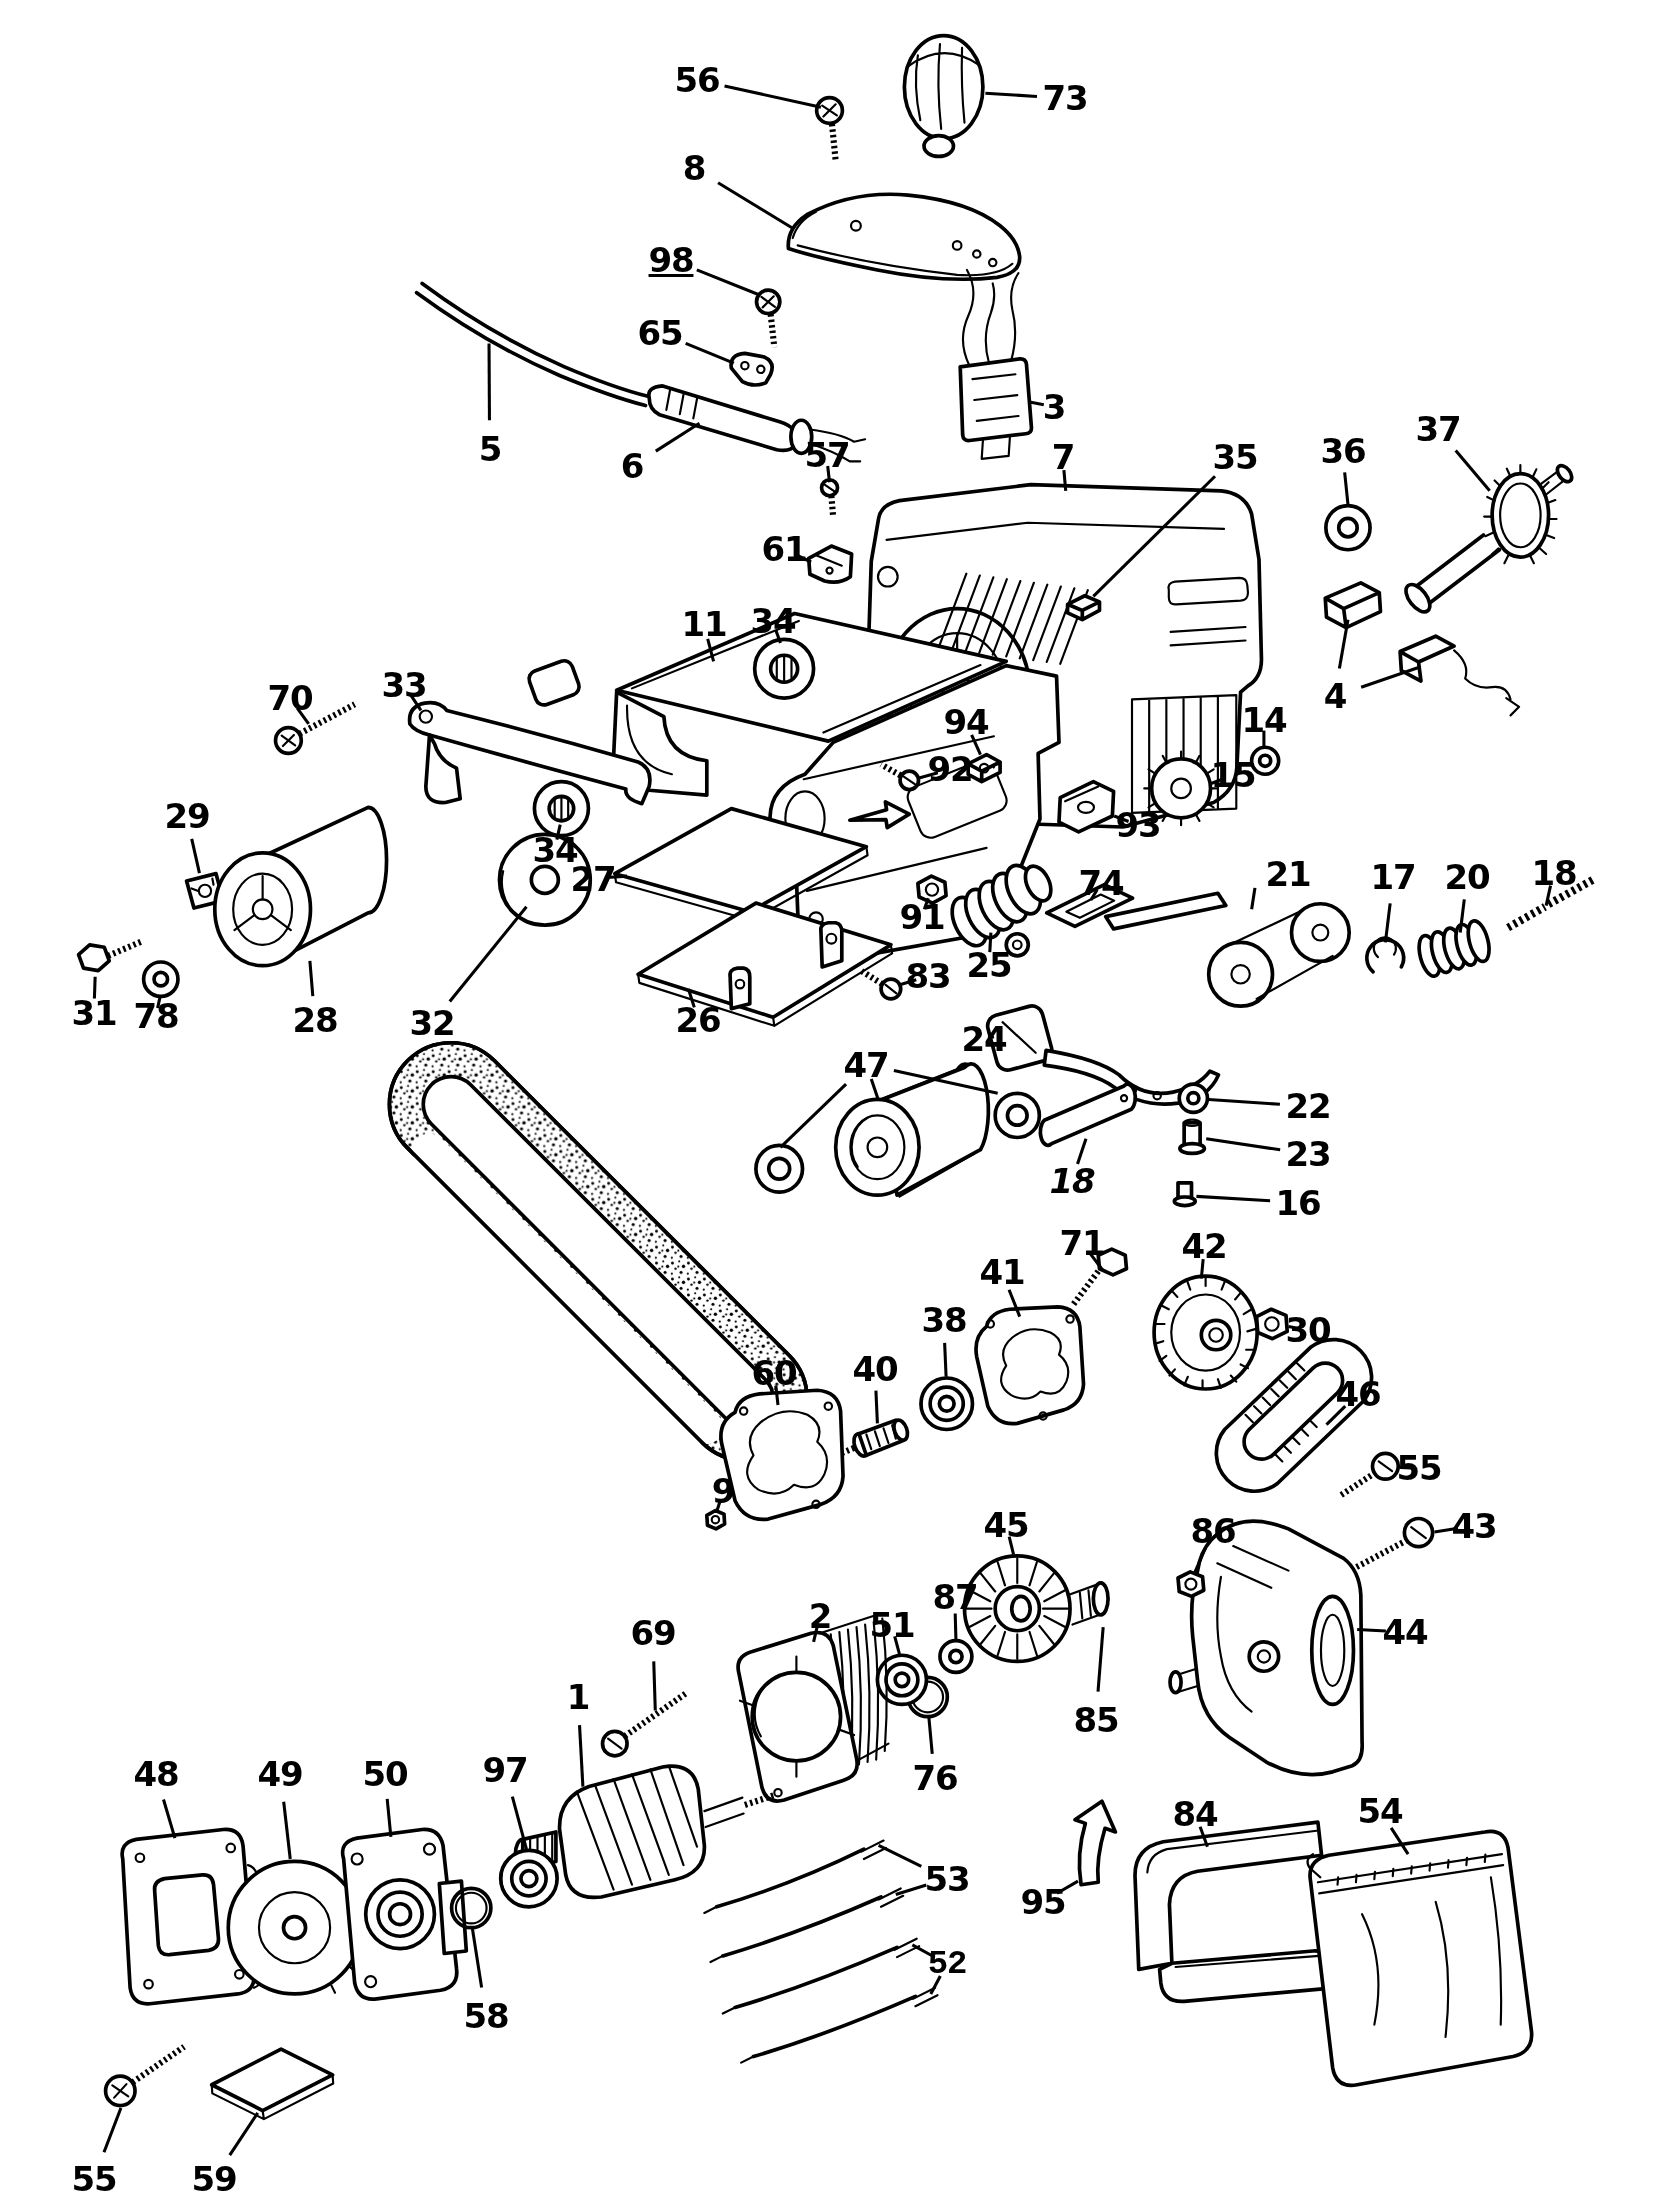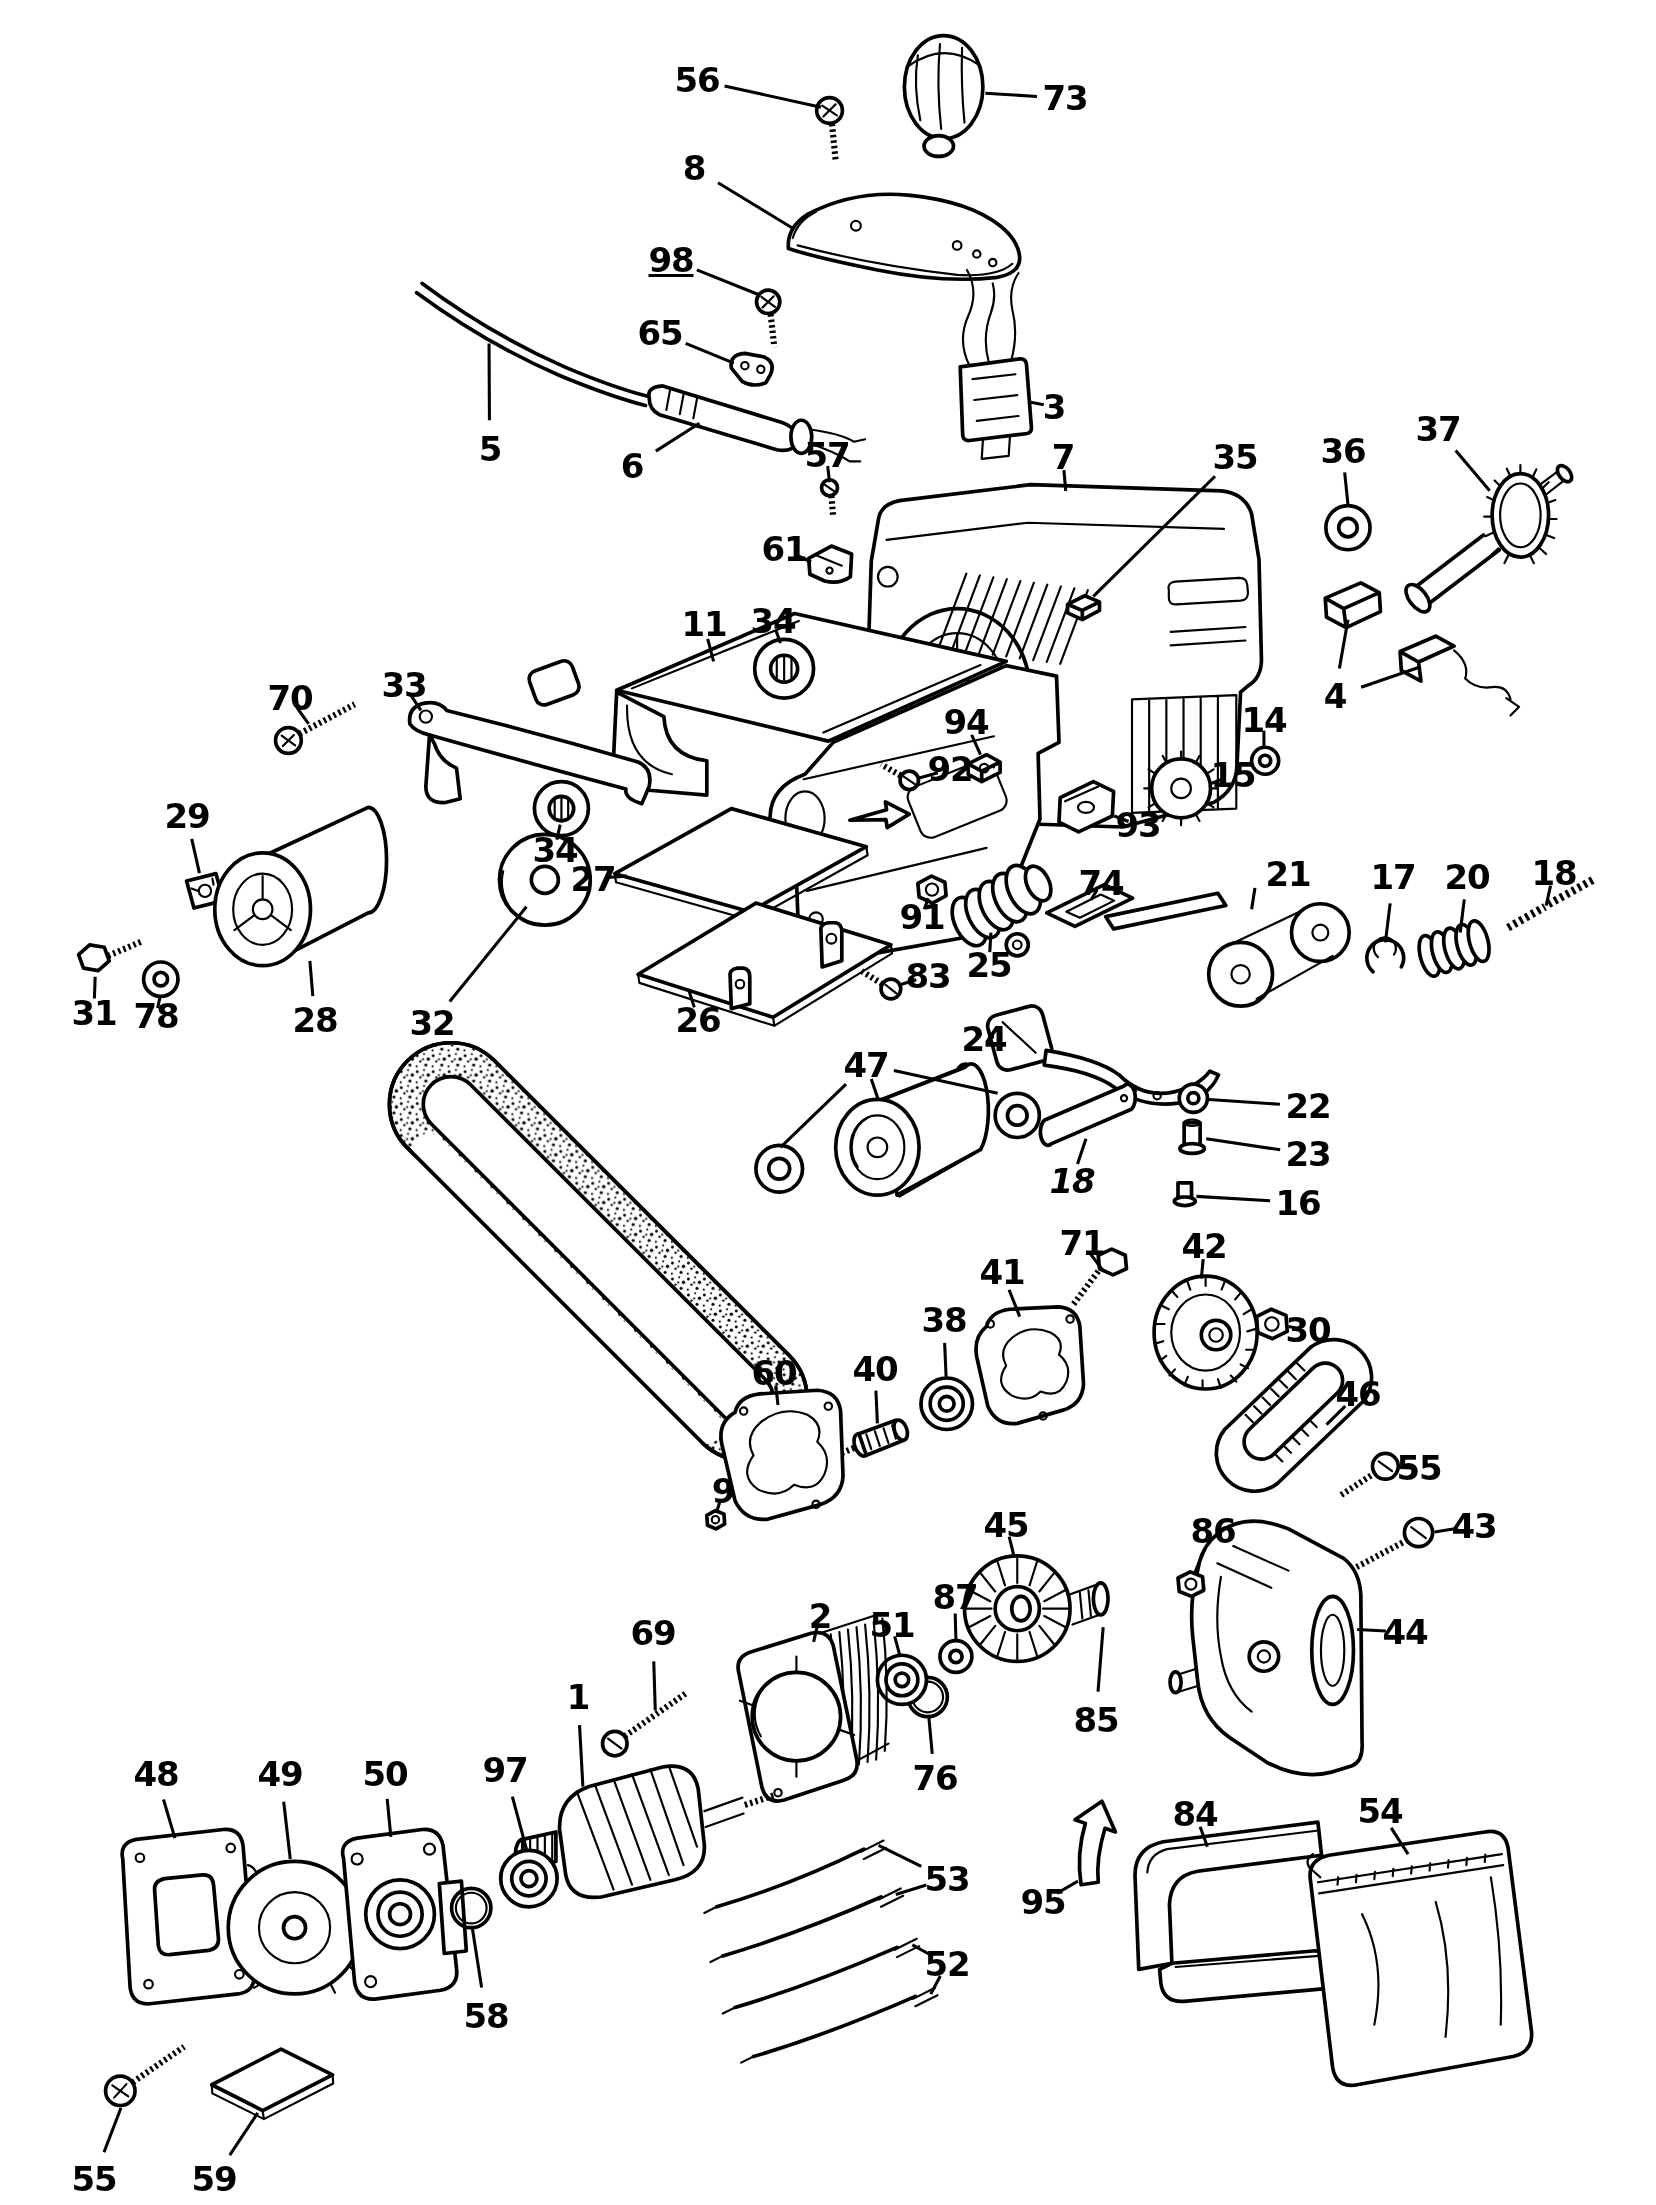--- a/index.html
+++ b/index.html
@@ -666,20 +666,20 @@
     <div class="part-label" style="left: 892px; top: 1625px; font-size: 34px;">51</div>
     <div class="part-label" style="left: 820px; top: 1616px; font-size: 34px;">2</div>
     <div class="part-label" style="left: 653px; top: 1633px; font-size: 34px;">69</div>
     <div class="part-label" style="left: 578px; top: 1697px; font-size: 34px;">1</div>
     <div class="part-label" style="left: 156px; top: 1774px; font-size: 34px;">48</div>
     <div class="part-label" style="left: 280px; top: 1774px; font-size: 34px;">49</div>
     <div class="part-label" style="left: 385px; top: 1774px; font-size: 34px;">50</div>
     <div class="part-label" style="left: 505px; top: 1770px; font-size: 34px;">97</div>
     <div class="part-label" style="left: 486px; top: 2016px; font-size: 34px;">58</div>
     <div class="part-label" style="left: 947px; top: 1879px; font-size: 34px;">53</div>
-    <div class="part-label" style="left: 947px; top: 1964px; font-size: 34px;">52</div>
+    <div class="part-label" style="left: 947px; top: 1964px; font-size: 34px; font-family: Liberation Mono, monospace;">52</div>
     <div class="part-label" style="left: 1043px; top: 1902px; font-size: 34px;">95</div>
     <div class="part-label" style="left: 1195px; top: 1814px; font-size: 34px;">84</div>
     <div class="part-label" style="left: 1380px; top: 1811px; font-size: 34px;">54</div>
     <div class="part-label" style="left: 94px; top: 2179px; font-size: 34px;">55</div>
     <div class="part-label" style="left: 214px; top: 2179px; font-size: 34px;">59</div>
   </div>
 
 
 </body></html>

